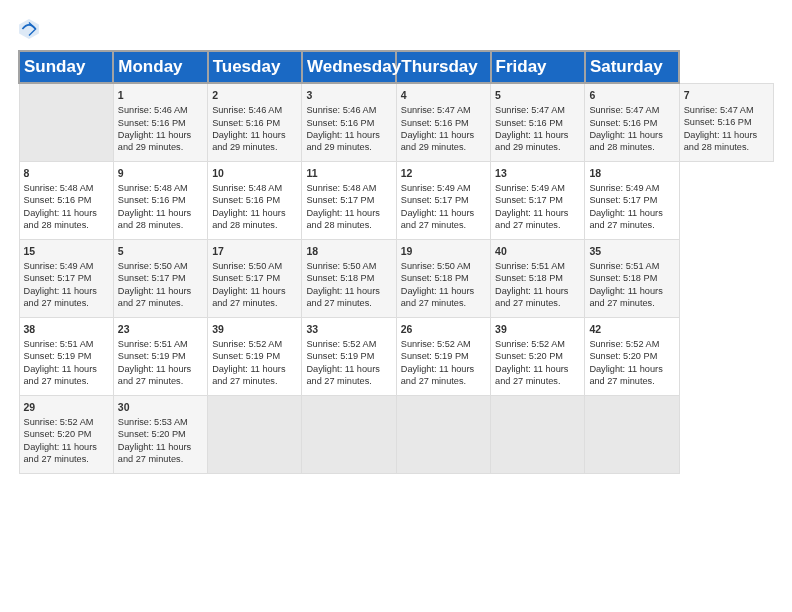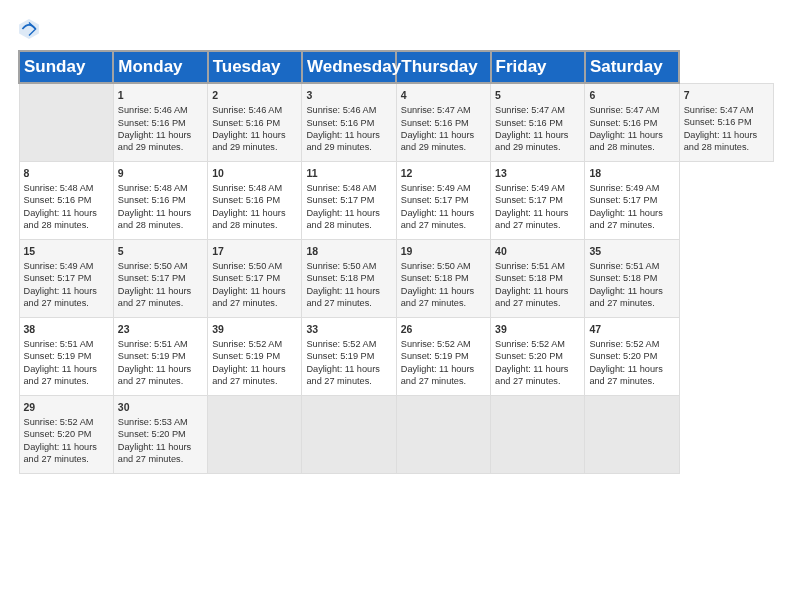--- a/index.html
+++ b/index.html
@@ -163,21 +163,21 @@
           <td><span class="day-num">40</span><span>Sunrise: 5:51 AM</span><br><span>Sunset: 5:18 PM</span><br><span>Daylight: 11 hours and 27 minutes.</span></td>
           <td><span class="day-num">35</span><span>Sunrise: 5:51 AM</span><br><span>Sunset: 5:18 PM</span><br><span>Daylight: 11 hours and 27 minutes.</span></td>
         </tr>
         <tr>
           <td><span class="day-num">38</span><span>Sunrise: 5:51 AM</span><br><span>Sunset: 5:19 PM</span><br><span>Daylight: 11 hours and 27 minutes.</span></td>
           <td><span class="day-num">23</span><span>Sunrise: 5:51 AM</span><br><span>Sunset: 5:19 PM</span><br><span>Daylight: 11 hours and 27 minutes.</span></td>
           <td><span class="day-num">39</span><span>Sunrise: 5:52 AM</span><br><span>Sunset: 5:19 PM</span><br><span>Daylight: 11 hours and 27 minutes.</span></td>
           <td><span class="day-num">33</span><span>Sunrise: 5:52 AM</span><br><span>Sunset: 5:19 PM</span><br><span>Daylight: 11 hours and 27 minutes.</span></td>
           <td><span class="day-num">26</span><span>Sunrise: 5:52 AM</span><br><span>Sunset: 5:19 PM</span><br><span>Daylight: 11 hours and 27 minutes.</span></td>
           <td><span class="day-num">39</span><span>Sunrise: 5:52 AM</span><br><span>Sunset: 5:20 PM</span><br><span>Daylight: 11 hours and 27 minutes.</span></td>
-          <td><span class="day-num">47</span><span>Sunrise: 5:52 AM</span><br><span>Sunset: 5:20 PM</span><br><span>Daylight: 11 hours and 27 minutes.</span></td>
+          <td><span class="day-num">42</span><span>Sunrise: 5:52 AM</span><br><span>Sunset: 5:20 PM</span><br><span>Daylight: 11 hours and 27 minutes.</span></td>
         </tr>
         <tr>
           <td><span class="day-num">29</span><span>Sunrise: 5:52 AM</span><br><span>Sunset: 5:20 PM</span><br><span>Daylight: 11 hours and 27 minutes.</span></td>
           <td><span class="day-num">30</span><span>Sunrise: 5:53 AM</span><br><span>Sunset: 5:20 PM</span><br><span>Daylight: 11 hours and 27 minutes.</span></td>
           <td class="empty-cell"></td>
           <td class="empty-cell"></td>
           <td class="empty-cell"></td>
           <td class="empty-cell"></td>
           <td class="empty-cell"></td>
         </tr>

